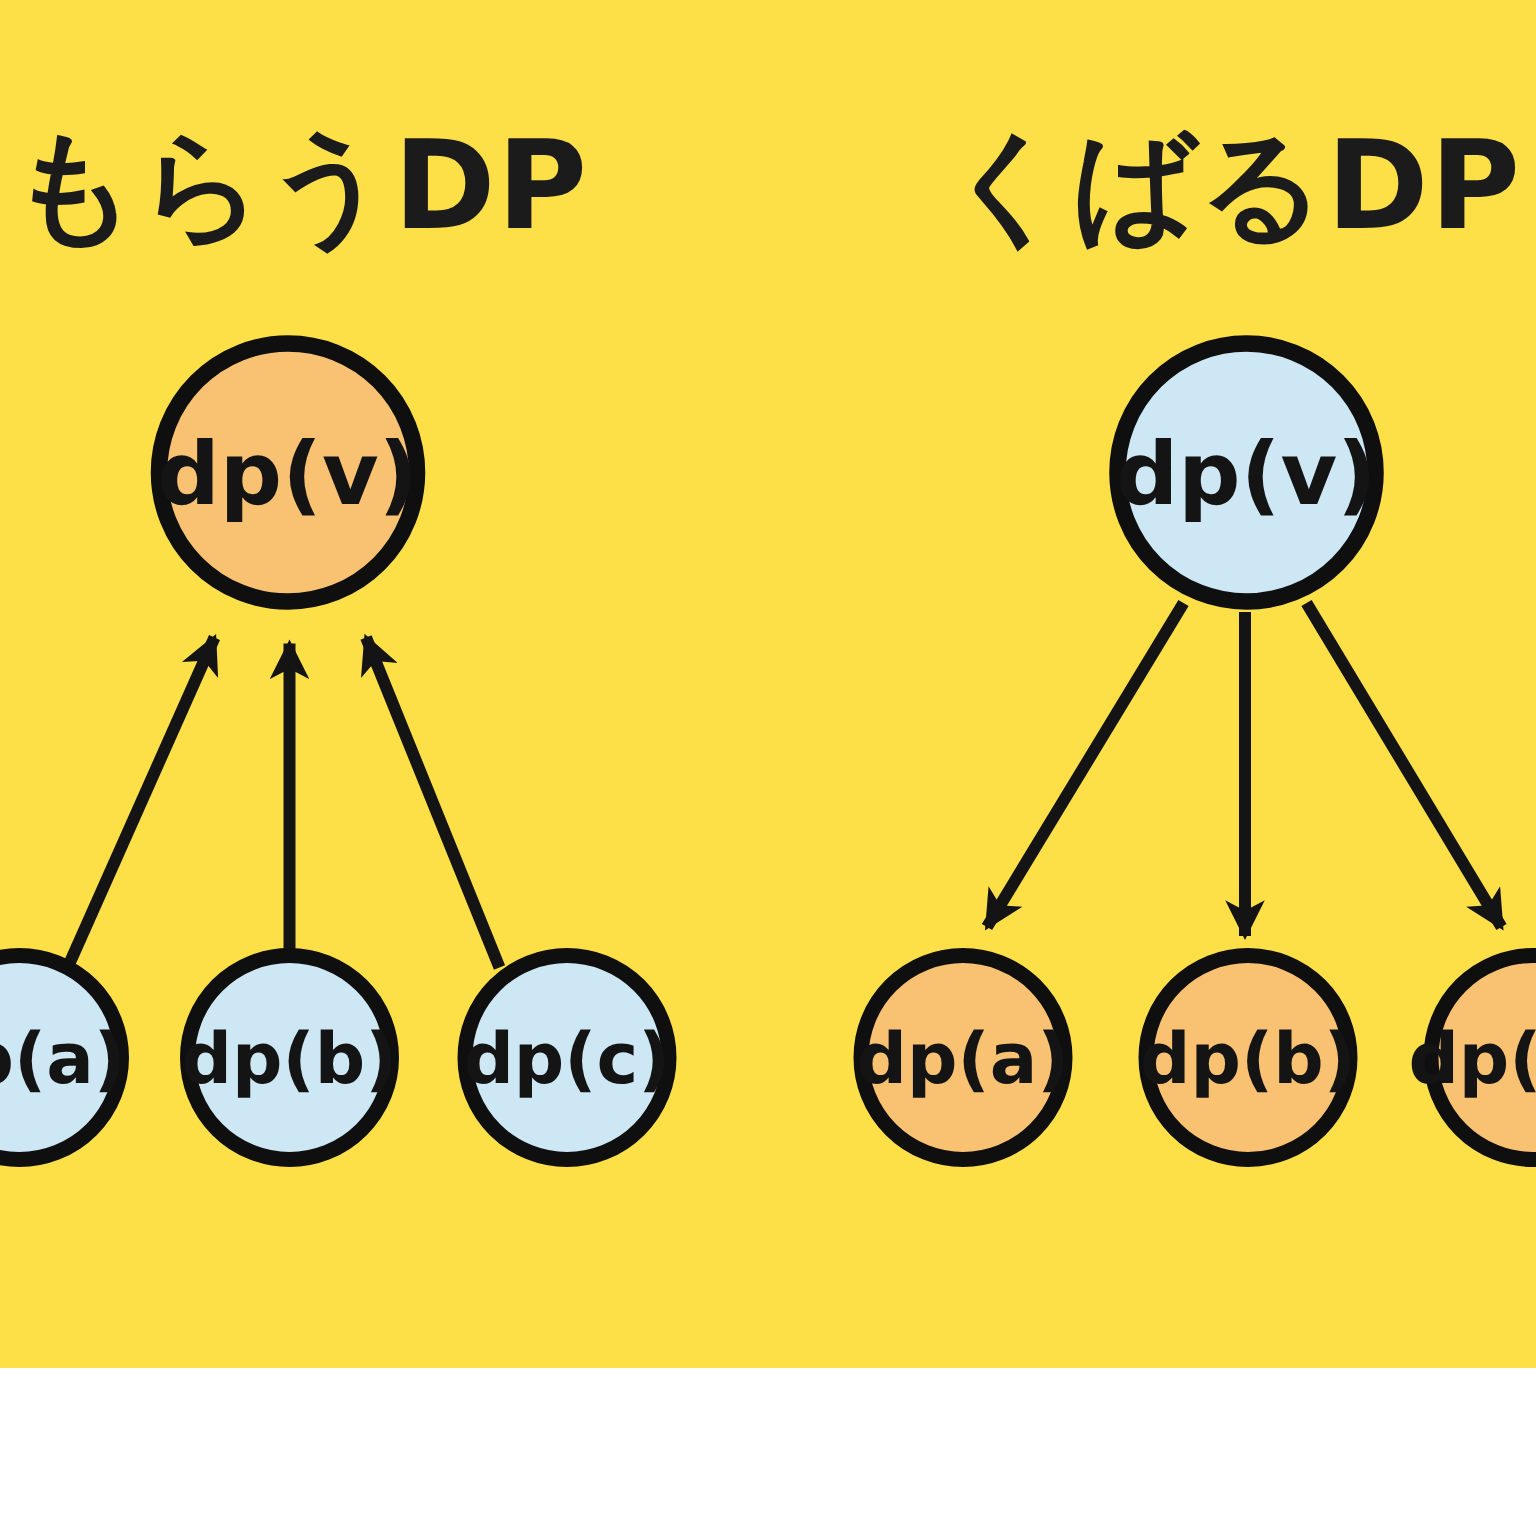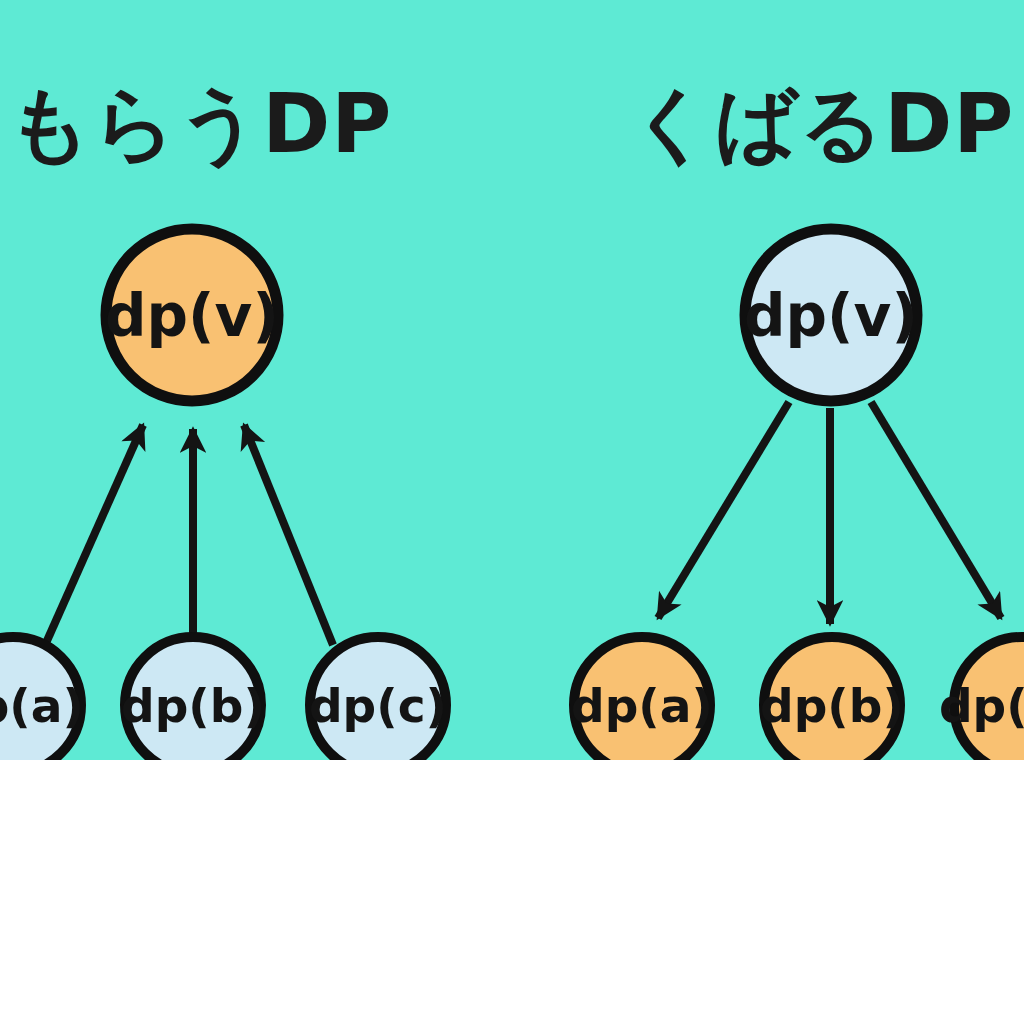--- a/index.html
+++ b/index.html
@@ -4,22 +4,22 @@
 <style>
   html, body {
     margin: 0;
     padding: 0;
     background: #ffffff;
     font-family: "DejaVu Sans", "Liberation Sans", sans-serif;
   }
   .canvas {
     position: relative;
     width: 1024px;
-    height: 760px;
-    background: #5eead4;
+    height: 912px;
+    background: #fde047;
     overflow: hidden;
   }
   svg { display: block; }
   .panel-title {
     fill: #1b1b1b;
     font-size: 82px;
     font-weight: 700;
     letter-spacing: 1px;
   }
   .node-circle-top {

